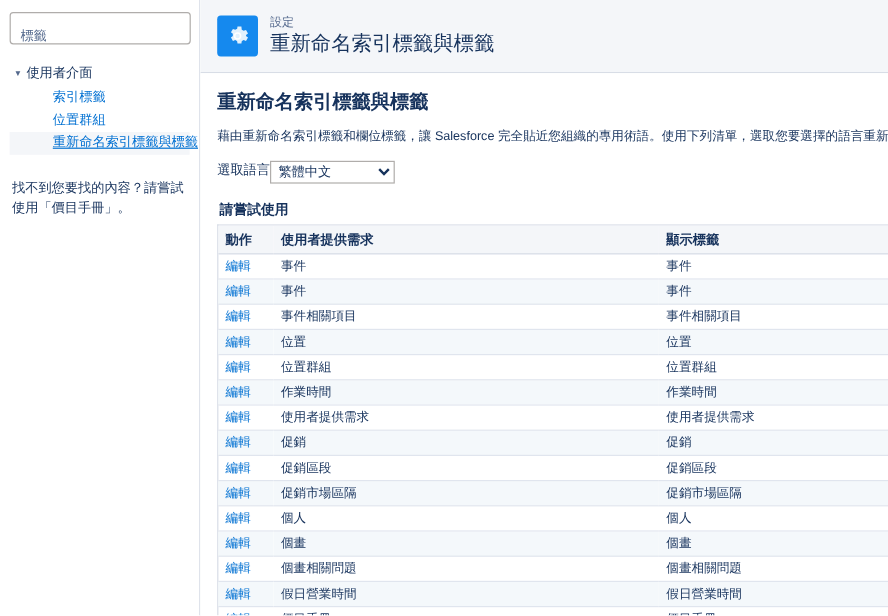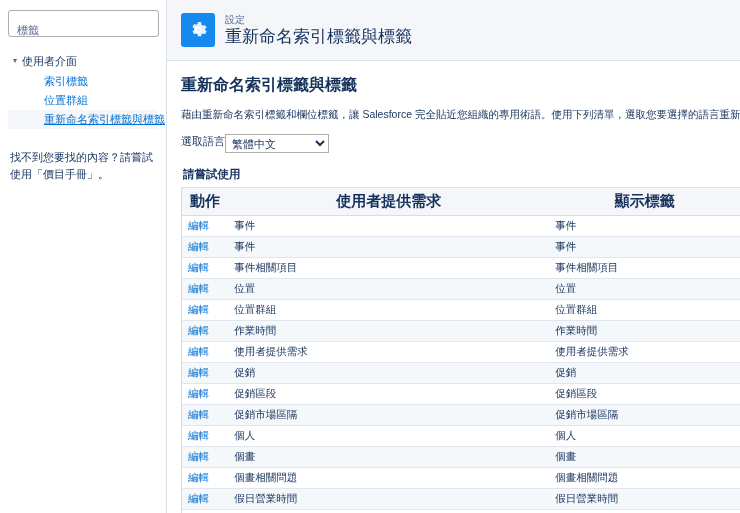--- a/index.html
+++ b/index.html
@@ -183,22 +183,22 @@
     background: #ffffff;
   }
   table.tabs-table {
     border-collapse: collapse;
     width: 100%;
     table-layout: fixed;
   }
   table.tabs-table th {
     background: #f4f6f9;
     border-bottom: 1px solid #d8dde6;
-    text-align: center;
-    font-size: 15px;
+    text-align: left;
+    font-size: 11px;
     color: #16325c;
     font-weight: bold;
     padding: 4px 6px;
     height: 19px;
   }
   table.tabs-table td {
     border-bottom: 1px solid #e0e5ee;
     font-size: 10.5px;
     color: #16325c;
     padding: 3px 6px;

